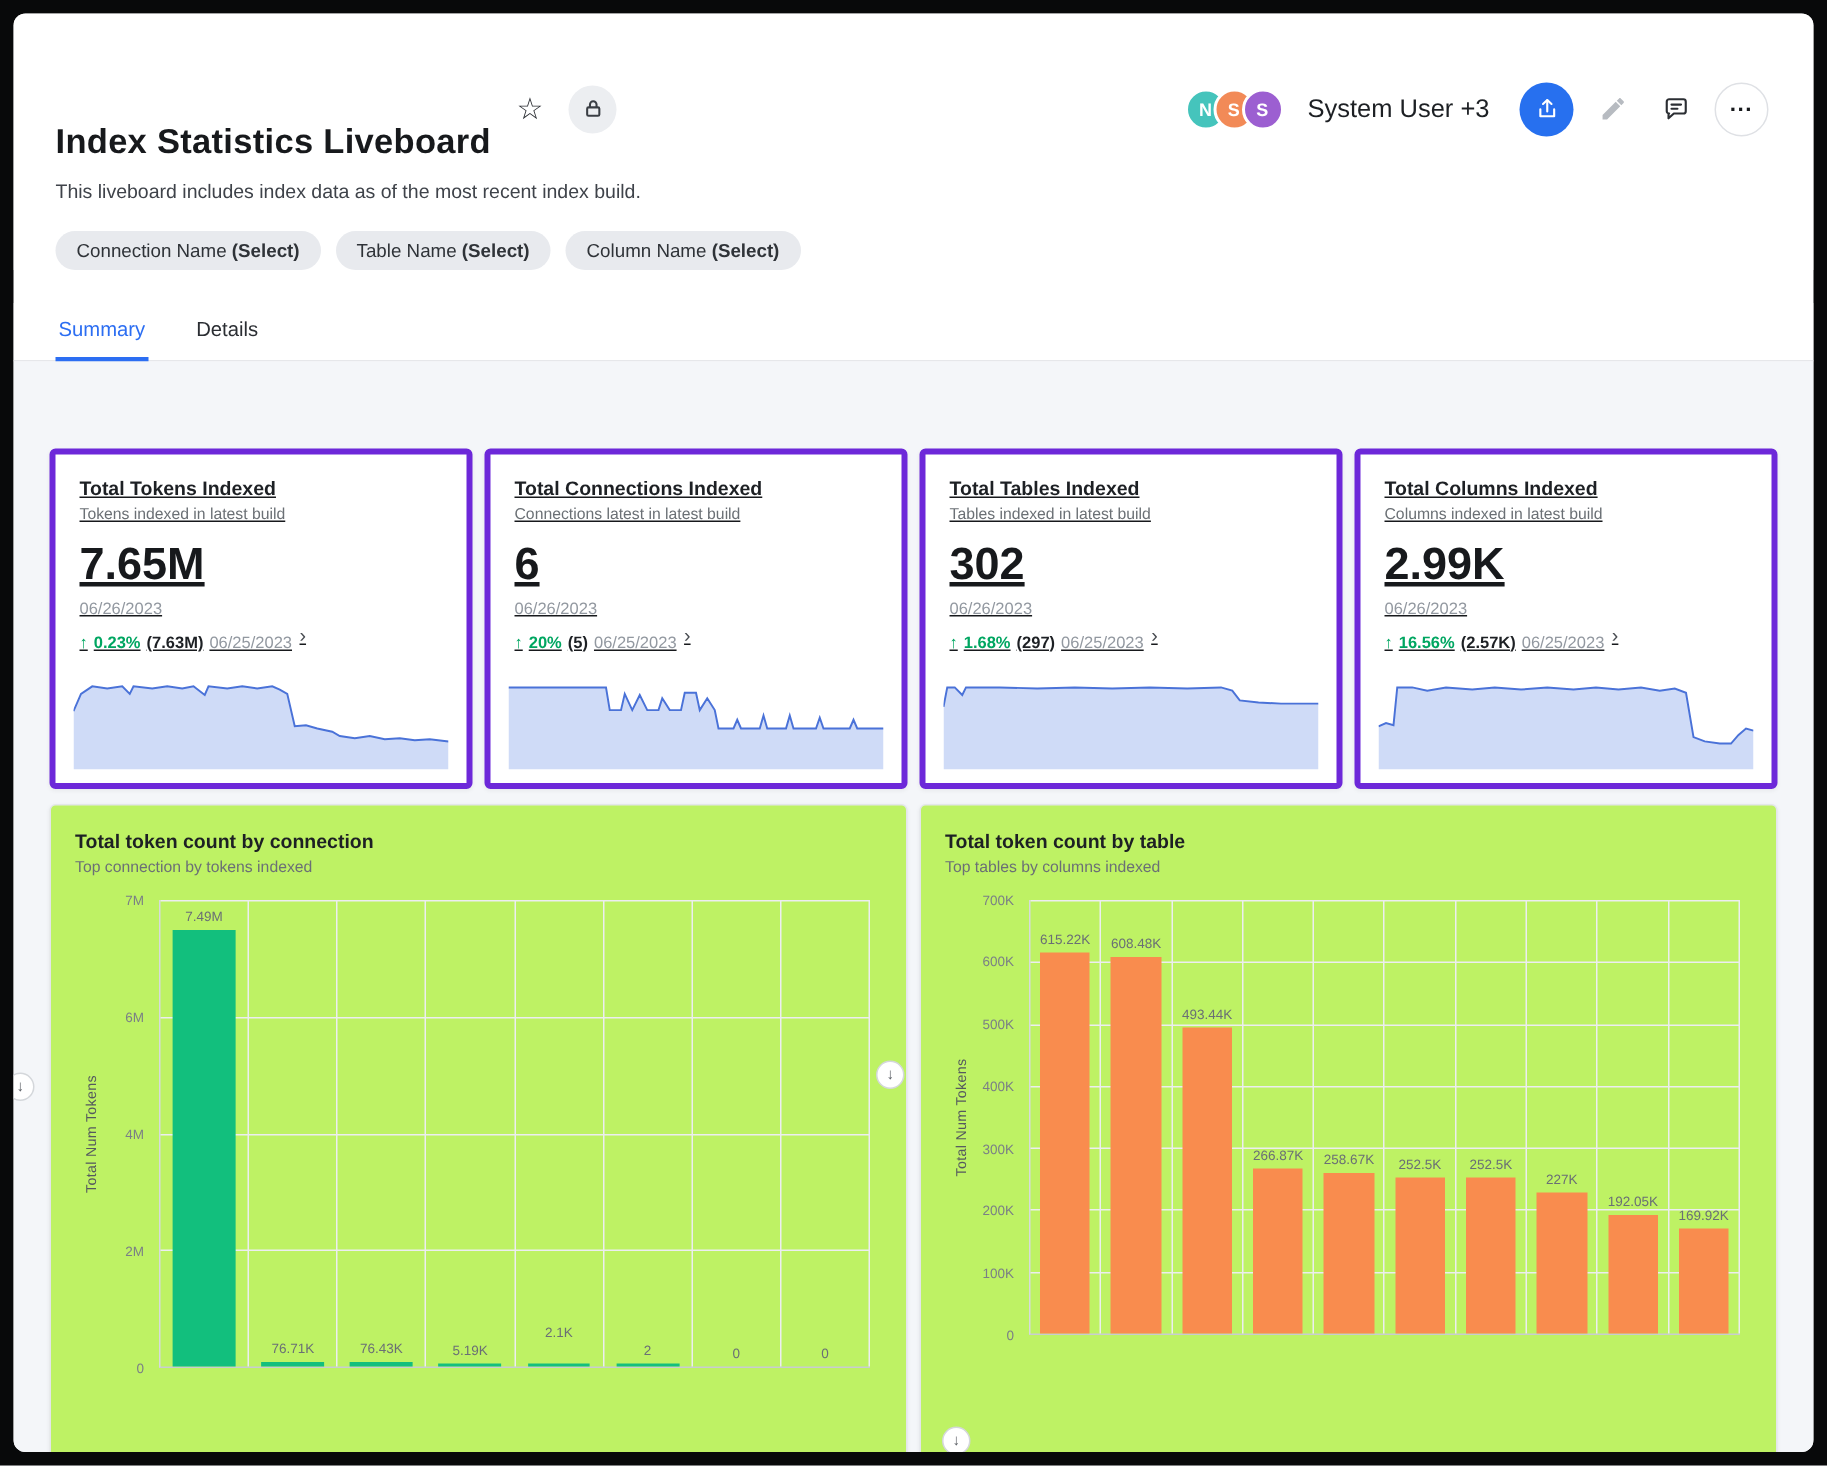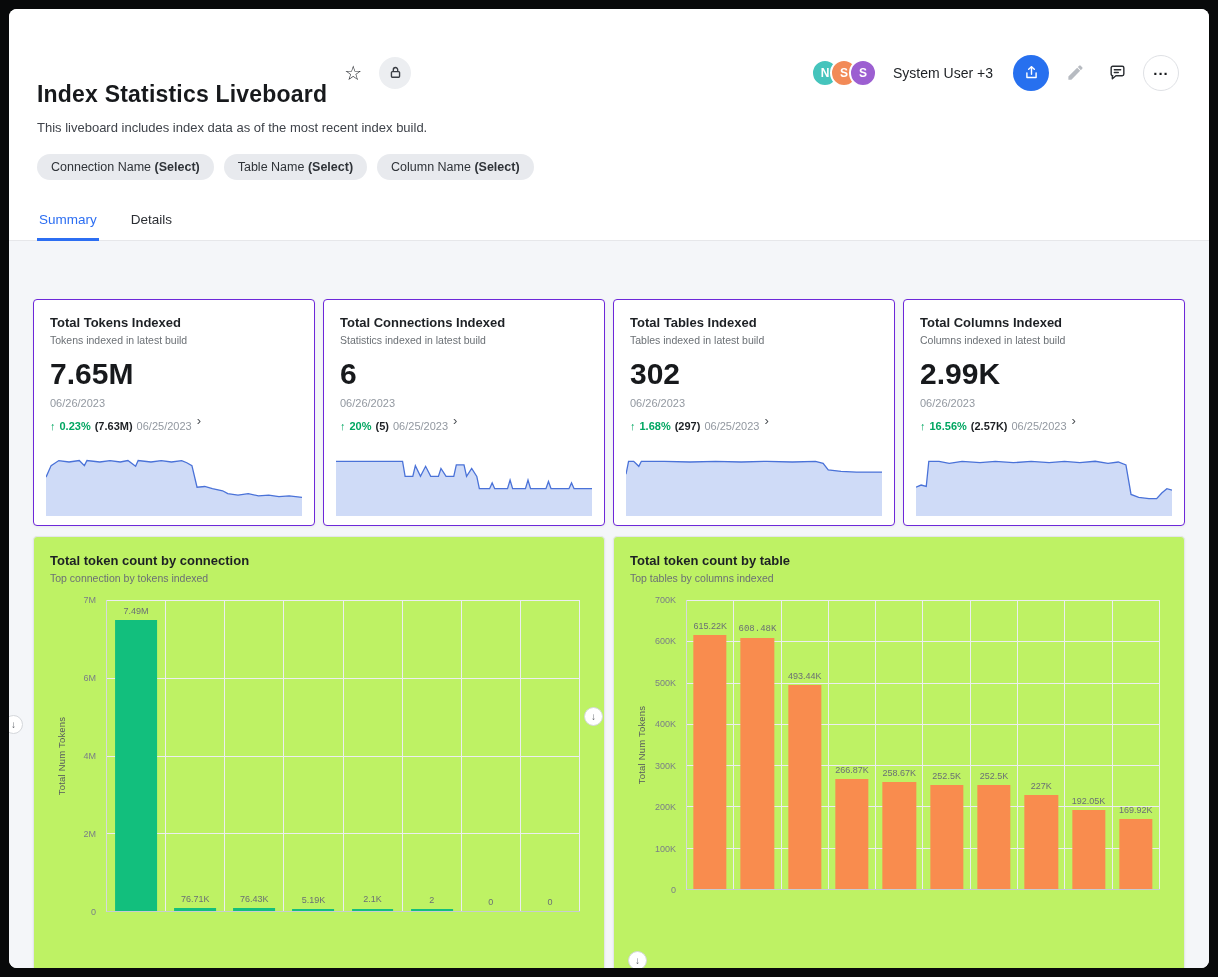--- a/index.html
+++ b/index.html
@@ -31,21 +31,21 @@
     display: flex; align-items: center; justify-content: center;
   }
   .header-actions { margin-left: auto; display: flex; align-items: center; gap: 10px; }
   .avatars { display: flex; align-items: center; }
   .avatar {
     width: 28px; height: 28px; border-radius: 50%; border: 2px solid #fff;
     color: #fff; font-size: 12px; font-weight: 700;
     display: flex; align-items: center; justify-content: center; cursor: pointer;
   }
   .avatar + .avatar { margin-left: -9px; }
-  .users-label { font-size: 14px; color: #1d2024; margin: 0 10px 0 6px; cursor: pointer; white-space: nowrap; }
+  .users-label { font-size: 17px; color: #1d2024; margin: 0 10px 0 6px; cursor: pointer; white-space: nowrap; }
   .share-btn {
     width: 36px; height: 36px; border-radius: 50%; border: none; cursor: pointer;
     background: #2770ef; display: flex; align-items: center; justify-content: center;
   }
   .more-btn {
     width: 36px; height: 36px; border-radius: 50%; cursor: pointer;
     background: #fff; border: 1px solid #dfe1e5;
     font-size: 15px; font-weight: 700; letter-spacing: 1px; color: #17191c;
     display: flex; align-items: center; justify-content: center; padding-bottom: 6px;
   }
@@ -61,23 +61,23 @@
   
   .tabbar { margin-top: 22px; padding: 0 28px; border-bottom: 1px solid #e6e7ea; display: flex; gap: 30px; background:#fff; }
   .tab { padding: 10px 2px 11px; font-size: 13.5px; color: #2b2e33; cursor: pointer; }
   .tab.active { color: #2c6ef2; border-bottom: 3px solid #2c6ef2; margin-bottom: -1px; }
 
   
   .content { flex: 1; background: #f4f6f9; padding: 58px 24px 12px; overflow: hidden; }
 
   .kpi-row { display: grid; grid-template-columns: repeat(4, 1fr); gap: 8px; }
   .kpi-card {
-    background: #fff; border: 1px solid #6d28d9; border-radius: 4px;
+    background: #fff; border: 4px solid #6d28d9; border-radius: 4px;
     box-shadow: 0 1px 3px rgba(0,0,0,.05);
-    padding: 15px 16px 12px; height: 227px; position: relative; cursor: pointer;
+    padding: 15px 16px 12px; height: 227px; position: relative; cursor: pointer; text-decoration: underline;
   }
   .kpi-title { font-size: 13px; font-weight: 700; color: #1d2024; }
   .kpi-subtitle { font-size: 10.5px; color: #6b7075; margin-top: 4px; }
   .kpi-value { font-size: 30px; font-weight: 700; color: #17191c; margin-top: 11px; }
   .kpi-date { font-size: 11px; color: #9298a0; margin-top: 6px; }
   .kpi-change { margin-top: 9px; font-size: 11px; display: flex; align-items: center; gap: 4px; }
   .kpi-change .arrow, .kpi-change .pct { color: #00a661; font-weight: 700; }
   .kpi-change .abs { color: #1d2024; font-weight: 700; }
   .kpi-change .cdate { color: #9298a0; }
   .kpi-change .chev { color: #4a4e53; font-size: 13px; position: relative; top: -5px; margin-left: 1px; }
@@ -202,21 +202,21 @@
           <span class="chev">›</span>
         </div>
         <svg class="spark" viewBox="0 0 100 40" preserveAspectRatio="none">
             <polygon points="0,18.400000000000002 2,12 5,9.200000000000001 9,10 13,9.200000000000001 15,12 16,9.200000000000001 21,10 25,9.200000000000001 29,10 32,9.200000000000001 35,12.4 36,9.200000000000001 41,10 45,9.200000000000001 49,10 53,9.200000000000001 55,10.4 57,12 59,24 62,23.6 65,24.8 69,26 71,27.6 75,28.400000000000002 79,27.6 83,28.8 87,28.400000000000002 91,29.200000000000003 95,28.8 100,29.6 100,40 0,40" fill="#cfdbf7"></polygon>
             <polyline points="0,18.400000000000002 2,12 5,9.200000000000001 9,10 13,9.200000000000001 15,12 16,9.200000000000001 21,10 25,9.200000000000001 29,10 32,9.200000000000001 35,12.4 36,9.200000000000001 41,10 45,9.200000000000001 49,10 53,9.200000000000001 55,10.4 57,12 59,24 62,23.6 65,24.8 69,26 71,27.6 75,28.400000000000002 79,27.6 83,28.8 87,28.400000000000002 91,29.200000000000003 95,28.8 100,29.6" fill="none" stroke="#4a72d8" stroke-width="1.3" vector-effect="non-scaling-stroke"></polyline>
           </svg>
       </section>
 
       <section class="kpi-card">
         <div class="kpi-title">Total Connections Indexed</div>
-        <div class="kpi-subtitle">Statistics indexed in latest build</div>
+        <div class="kpi-subtitle">Connections latest in latest build</div>
         <div class="kpi-value">6</div>
         <div class="kpi-date">06/26/2023</div>
         <div class="kpi-change">
           <span class="arrow">↑</span>
           <span class="pct">20%</span>
           <span class="abs">(5)</span>
           <span class="cdate">06/25/2023</span>
           <span class="chev">›</span>
         </div>
         <svg class="spark" viewBox="0 0 100 40" preserveAspectRatio="none">
@@ -294,21 +294,21 @@
               <div class="col">
                 <div class="bar" style="height: 2.97122px; background: rgb(18, 191, 125);"></div>
                 <div class="bar-label" style="bottom: 6.97122px;">76.43K</div>
               </div>
               <div class="col">
                 <div class="bar" style="height: 2px; background: rgb(18, 191, 125);"></div>
                 <div class="bar-label" style="bottom: 6px;">5.19K</div>
               </div>
               <div class="col">
                 <div class="bar" style="height: 2px; background: rgb(18, 191, 125);"></div>
-                <div class="bar-label" style="bottom: 7px;">2.1K</div>
+                <div class="bar-label" style="bottom: 18px;">2.1K</div>
               </div>
               <div class="col">
                 <div class="bar" style="height: 2px; background: rgb(18, 191, 125);"></div>
                 <div class="bar-label" style="bottom: 6px;">2</div>
               </div>
               <div class="col">
                 <div class="bar" style="height: 0px; background: rgb(18, 191, 125);"></div>
                 <div class="bar-label" style="bottom: 4px;">0</div>
               </div>
               <div class="col">
@@ -342,21 +342,21 @@
               <div class="hgrid" style="top: 42.8571%;"></div>
               <div class="hgrid" style="top: 57.1429%;"></div>
               <div class="hgrid" style="top: 71.4286%;"></div>
               <div class="hgrid" style="top: 85.7143%;"></div>
               <div class="col">
                 <div class="bar" style="height: 253.998px; background: rgb(249, 140, 78);"></div>
                 <div class="bar-label" style="bottom: 257.998px;">615.22K</div>
               </div>
               <div class="col">
                 <div class="bar" style="height: 251.215px; background: rgb(249, 140, 78);"></div>
-                <div class="bar-label" style="bottom: 255.215px; font-family: Liberation Mono, monospace;">608.48K</div>
+                <div class="bar-label" style="bottom: 255.215px;">608.48K</div>
               </div>
               <div class="col">
                 <div class="bar" style="height: 203.72px; background: rgb(249, 140, 78);"></div>
                 <div class="bar-label" style="bottom: 207.72px;">493.44K</div>
               </div>
               <div class="col">
                 <div class="bar" style="height: 110.179px; background: rgb(249, 140, 78);"></div>
                 <div class="bar-label" style="bottom: 114.179px;">266.87K</div>
               </div>
               <div class="col">

